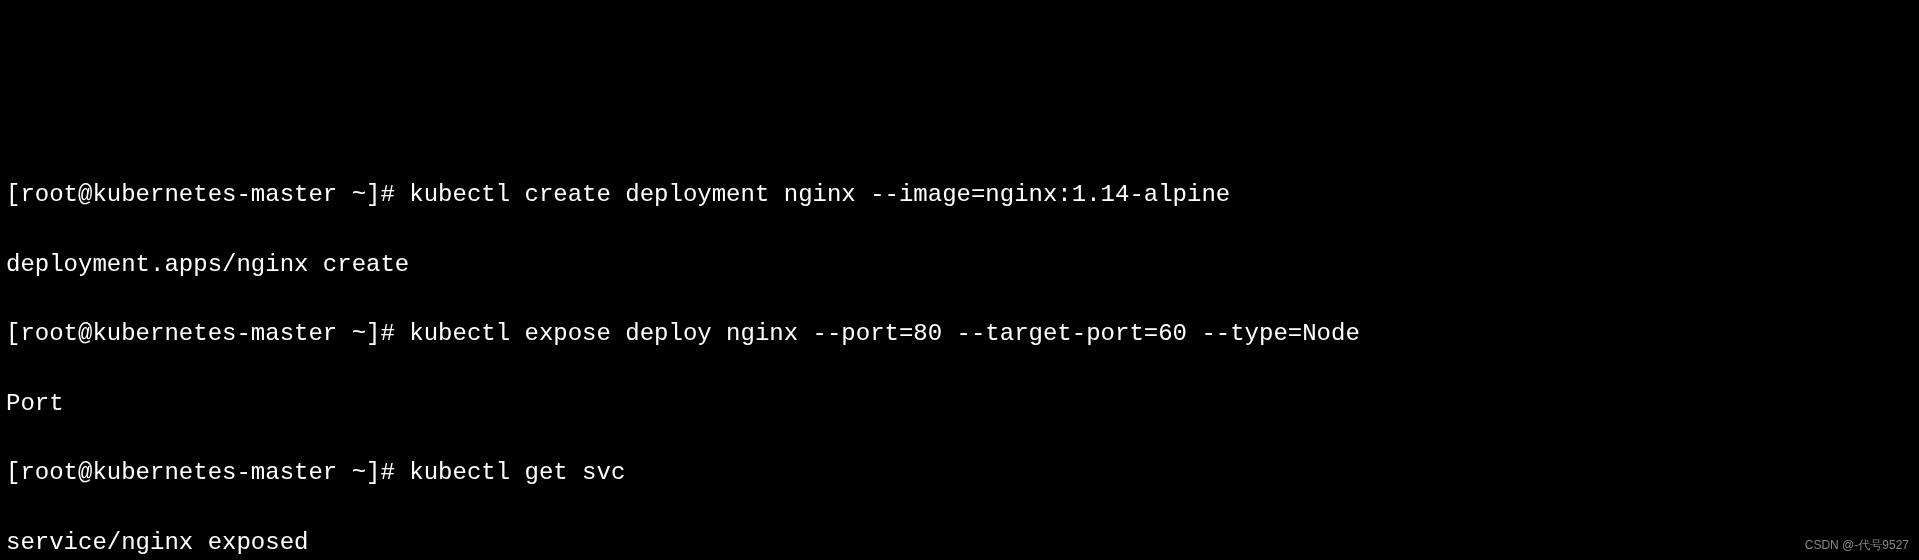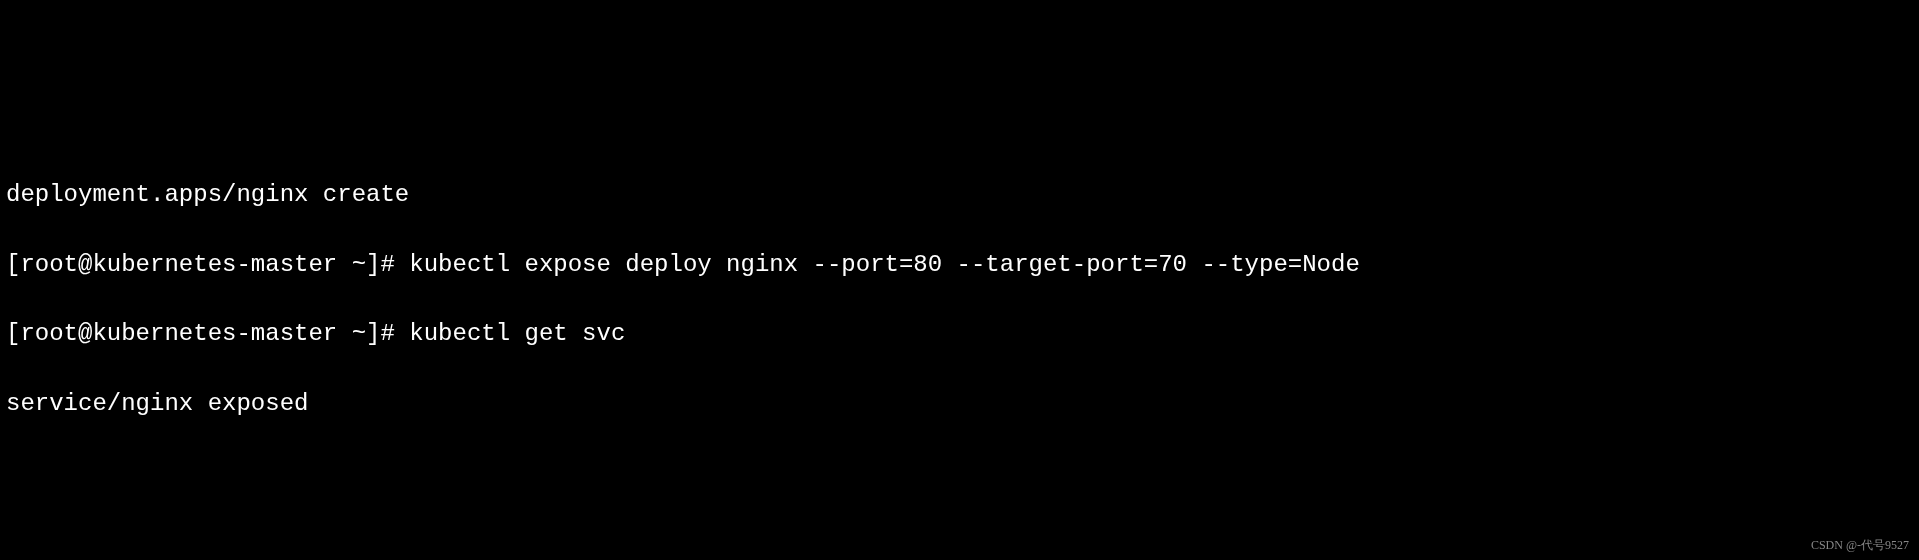--- a/index.html
+++ b/index.html
@@ -22,32 +22,34 @@
     }
     .line {
       display: block;
     }
     .watermark {
       position: absolute;
       bottom: 6px;
       right: 10px;
       font-size: 12px;
       color: #888888;
-      font-family: Liberation Serif, serif;
+      font-family: Liberation Sans, sans-serif;
       white-space: normal;
     }
   </style>
 </head>
 <body>
 
 
 
 <div class="terminal">
+<span class="line"><span>[root@kubernetes-master ~]# </span><span>kubectl create deployment nginx --image=nginx:1.14-alpine</span></span>
 <span class="line"><span>deployment.apps/nginx create</span></span>
-<span class="line"><span>[root@kubernetes-master ~]# </span><span>kubectl expose deploy nginx --port=80 --target-port=70 --type=Node</span></span>
+<span class="line"><span>[root@kubernetes-master ~]# </span><span>kubectl expose deploy nginx --port=80 --target-port=60 --type=Node</span></span>
+<span class="line"><span>Port</span></span>
 <span class="line"><span>[root@kubernetes-master ~]# </span><span>kubectl get svc</span></span>
 <span class="line"><span>service/nginx exposed</span></span>
 
 
 
 
 
 
 
 </div>

